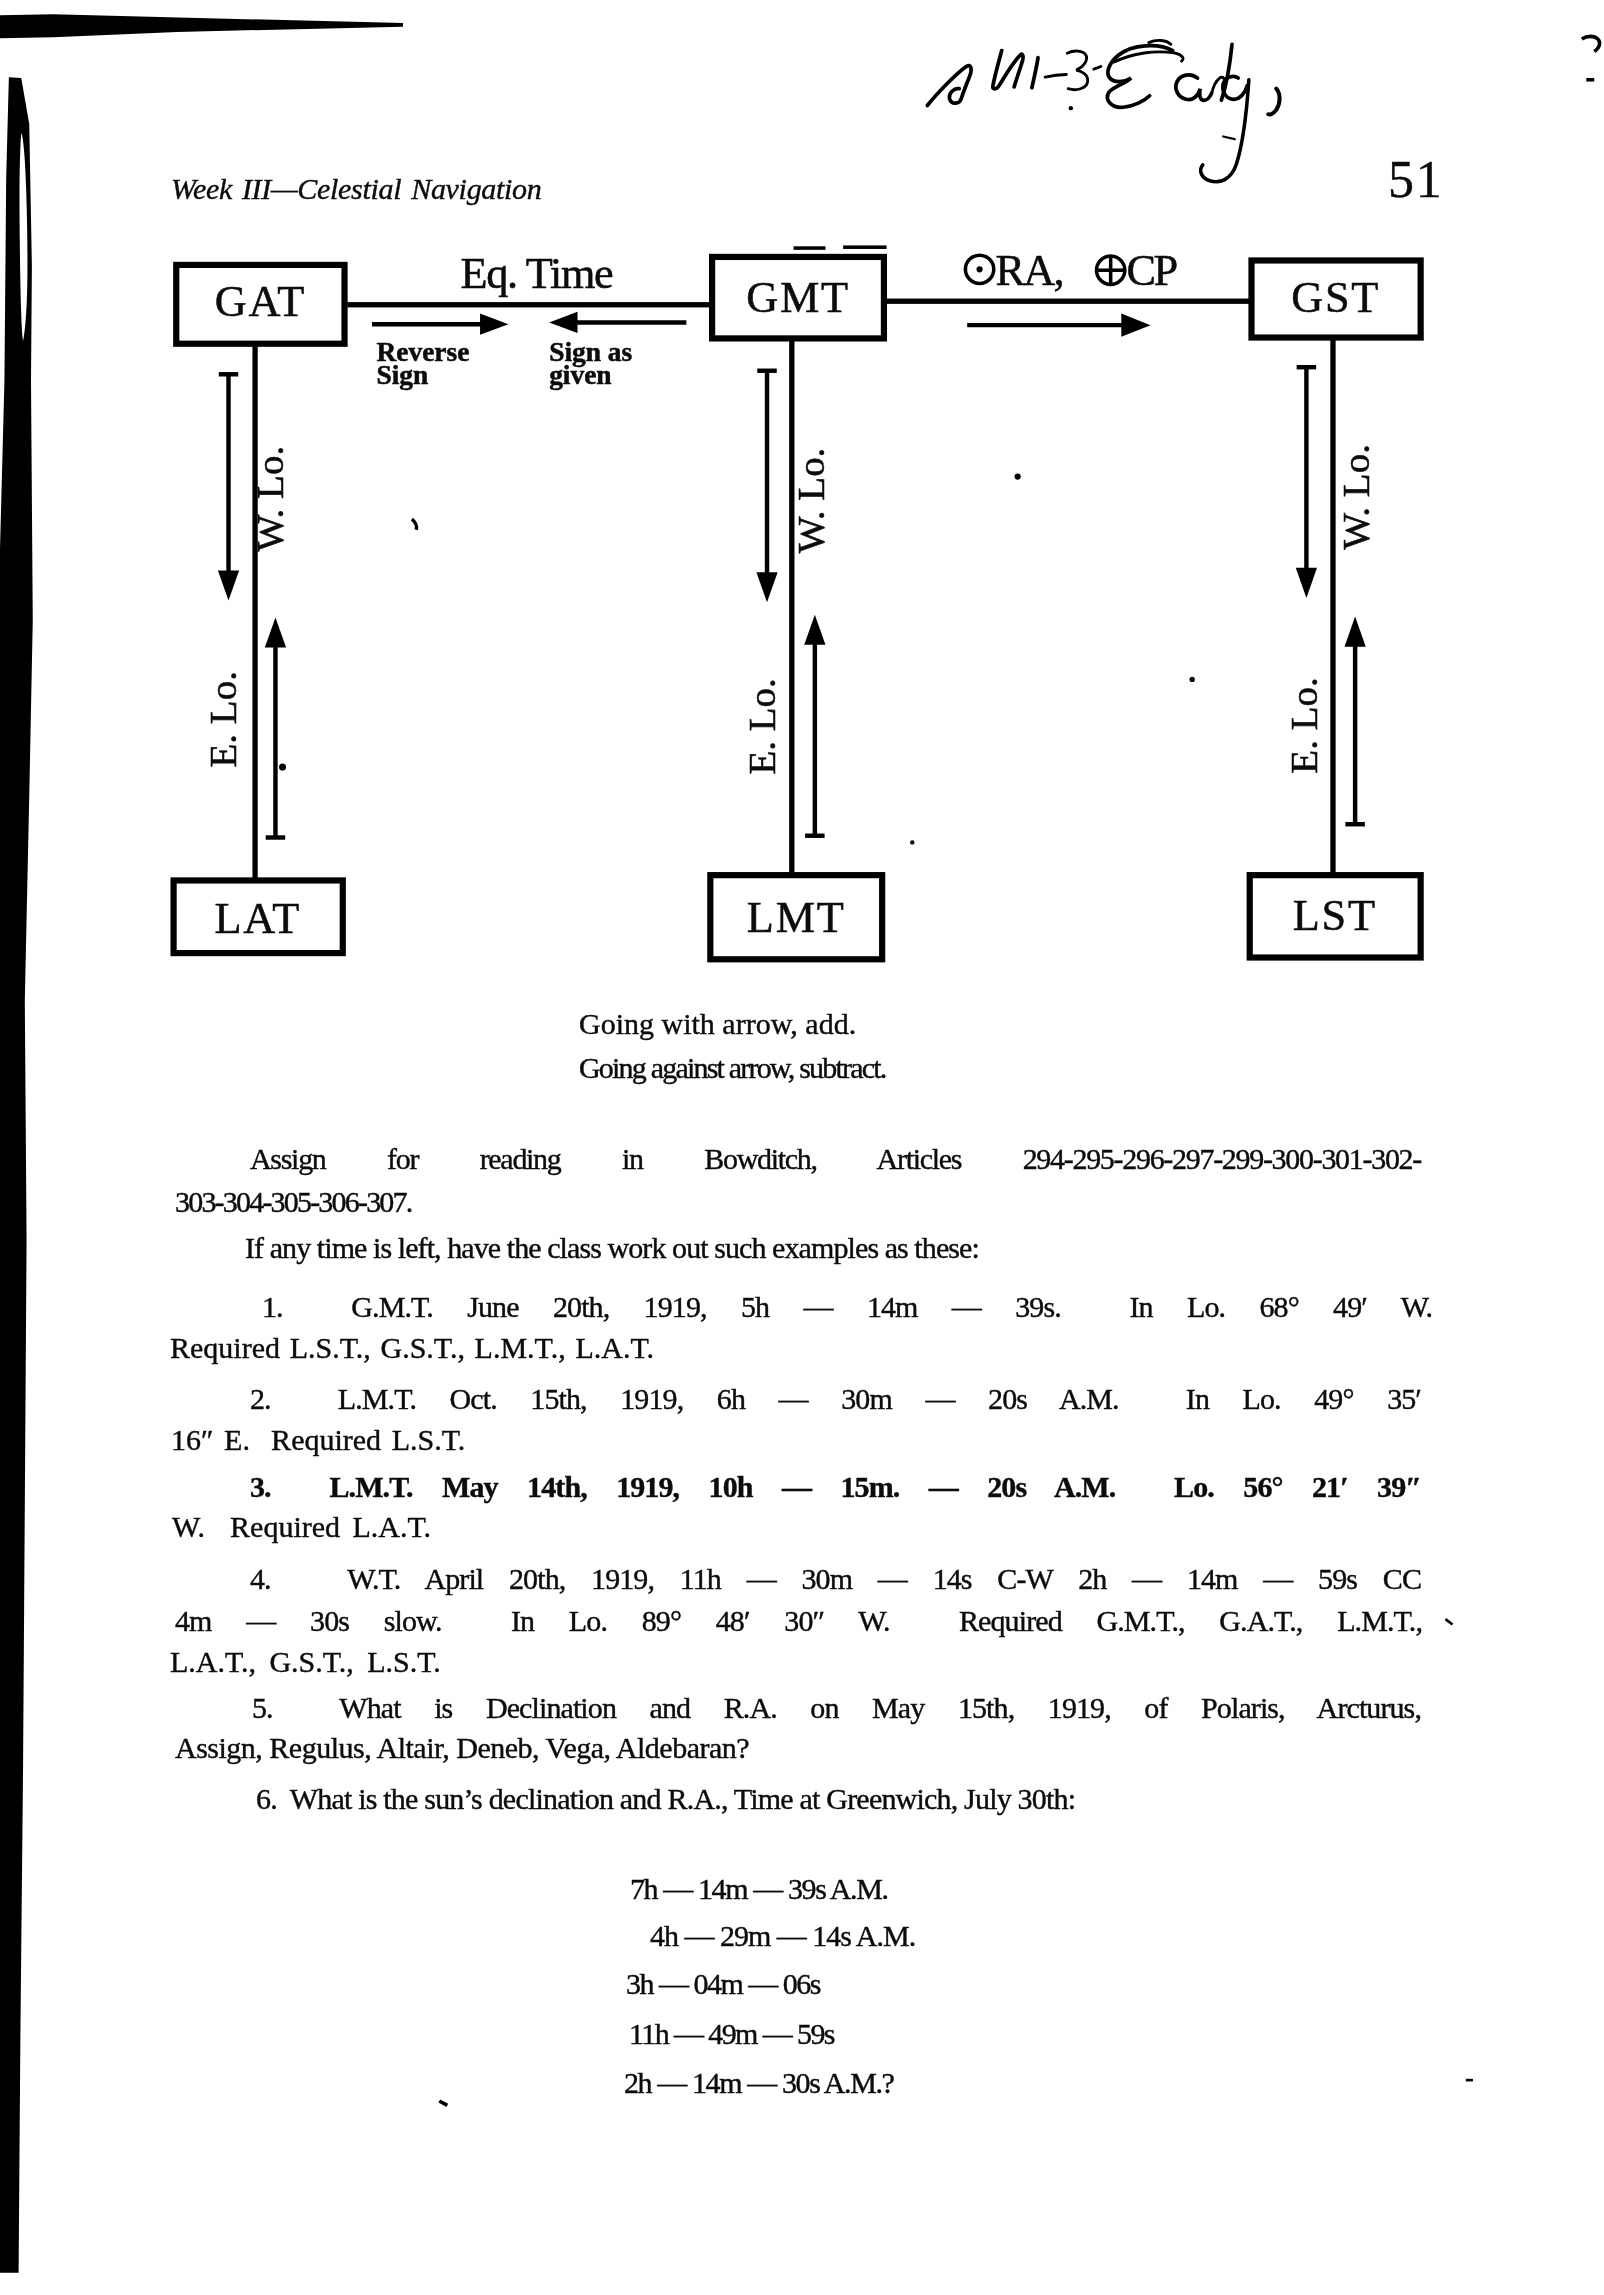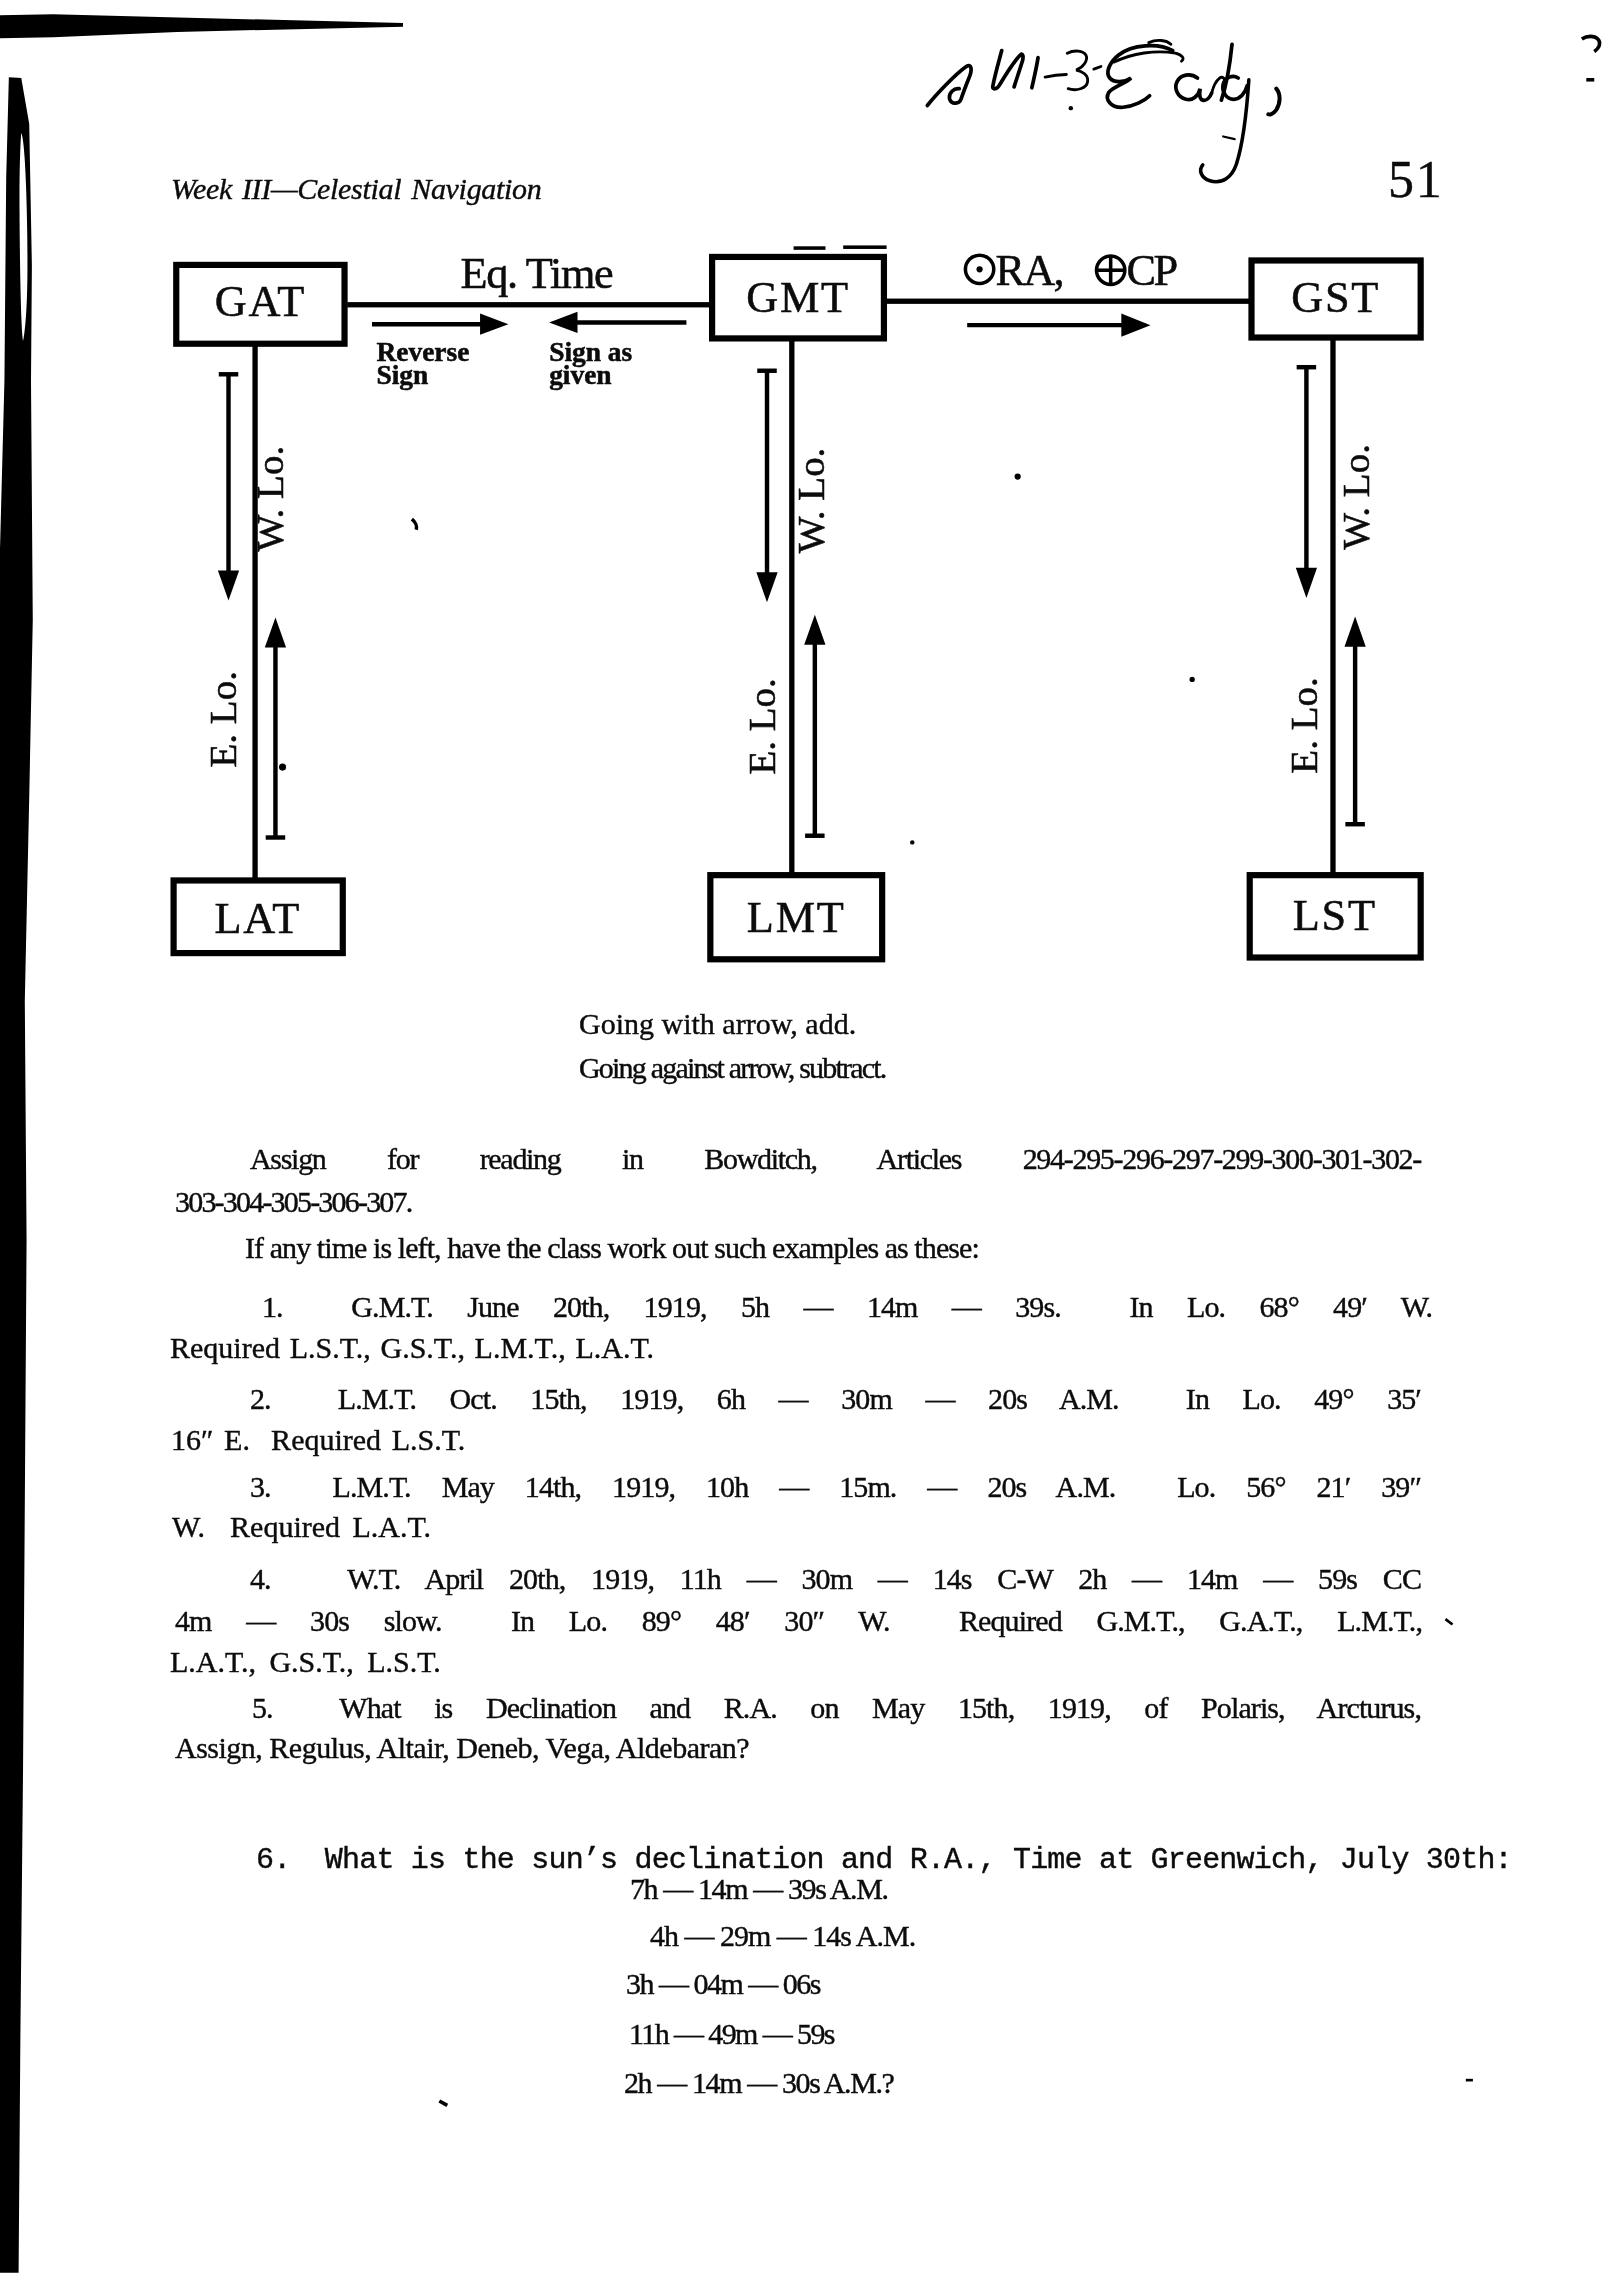--- a/index.html
+++ b/index.html
@@ -182,35 +182,35 @@
 <div id="ifany" class="ln" style="left:245px;top:1227px;letter-spacing:-0.9px;word-spacing:-0.1px;">If any time is left, have the class work out such examples as these:</div>
 
 <div id="i1a" class="ln jy" style="left:250px;top:1286px;letter-spacing:-0.9px;width:1170px;margin-left:12px;">1.  G.M.T. June 20th, 1919, 5h — 14m — 39s.  In Lo. 68° 49′ W.</div>
 
 <div id="i1b" class="ln" style="left:170px;top:1327px;word-spacing:2.2px;">Required L.S.T., G.S.T., L.M.T., L.A.T.</div>
 
 <div id="i2a" class="ln jy" style="left:250px;top:1378px;letter-spacing:-0.9px;width:1171px;">2.  L.M.T. Oct. 15th, 1919, 6h — 30m — 20s A.M.  In Lo. 49° 35′</div>
 
 <div id="i2b" class="ln" style="left:171px;top:1419px;word-spacing:3.1px;">16″ E.  Required L.S.T.</div>
 
-<div id="i3a" class="ln jy" style="left:250px;top:1466px;letter-spacing:-0.9px;width:1171px;">3.  L.M.T. May 14th, 1919, 10h — 15m. — 20s A.M.  Lo. 56° 21′ 39″</div>
+<div id="i3a" class="ln jy" style="left:250px;top:1466px;letter-spacing:-0.9px;width:1171px;font-weight:bold;">3.  L.M.T. May 14th, 1919, 10h — 15m. — 20s A.M.  Lo. 56° 21′ 39″</div>
 
 <div id="i3b" class="ln" style="left:172px;top:1506px;word-spacing:5px;">W.  Required L.A.T.</div>
 
 <div id="i4a" class="ln jy" style="left:250px;top:1558px;letter-spacing:-0.9px;width:1171px;">4.   W.T. April 20th, 1919, 11h — 30m — 14s C-W 2h — 14m — 59s CC</div>
 
 <div id="i4b" class="ln jy" style="left:175px;top:1600px;letter-spacing:-0.9px;width:1247px;">4m — 30s slow.  In Lo. 89° 48′ 30″ W.  Required G.M.T., G.A.T., L.M.T.,</div>
 
 <div id="i4c" class="ln" style="left:170px;top:1641px;word-spacing:5.8px;">L.A.T., G.S.T., L.S.T.</div>
 
 <div id="i5a" class="ln jy" style="left:252px;top:1687px;letter-spacing:-0.9px;width:1169px;">5.  What is Declination and R.A. on May 15th, 1919, of Polaris, Arcturus,</div>
 
 <div id="i5b" class="ln" style="left:175px;top:1727px;letter-spacing:-0.5px;">Assign, Regulus, Altair, Deneb, Vega, Aldebaran?</div>
 
-<div id="i6" class="ln" style="left:256px;top:1840px;letter-spacing:-0.8px;font-family:Liberation Mono, monospace;">6.  What is the sun’s declination and R.A., Time at Greenwich, July 30th:</div>
+<div id="i6" class="ln" style="left:256px;top:1778px;letter-spacing:-0.8px;">6.  What is the sun’s declination and R.A., Time at Greenwich, July 30th:</div>
 
 <div id="t1" class="ln" style="left:630px;top:1868px;letter-spacing:-1.4px;">7h — 14m — 39s A.M.</div>
 
 <div id="t2" class="ln" style="left:628px;top:1915px;letter-spacing:-1px;margin-left:22px;">4h — 29m — 14s A.M.</div>
 
 <div id="t3" class="ln" style="left:626px;top:1963px;letter-spacing:-1.5px;">3h — 04m — 06s</div>
 
 <div id="t4" class="ln" style="left:609px;top:2013px;letter-spacing:-1.6px;margin-left:20px;">11h — 49m — 59s</div>
 
 <div id="t5" class="ln" style="left:624px;top:2062px;letter-spacing:-1.4px;">2h — 14m — 30s A.M.?</div>

